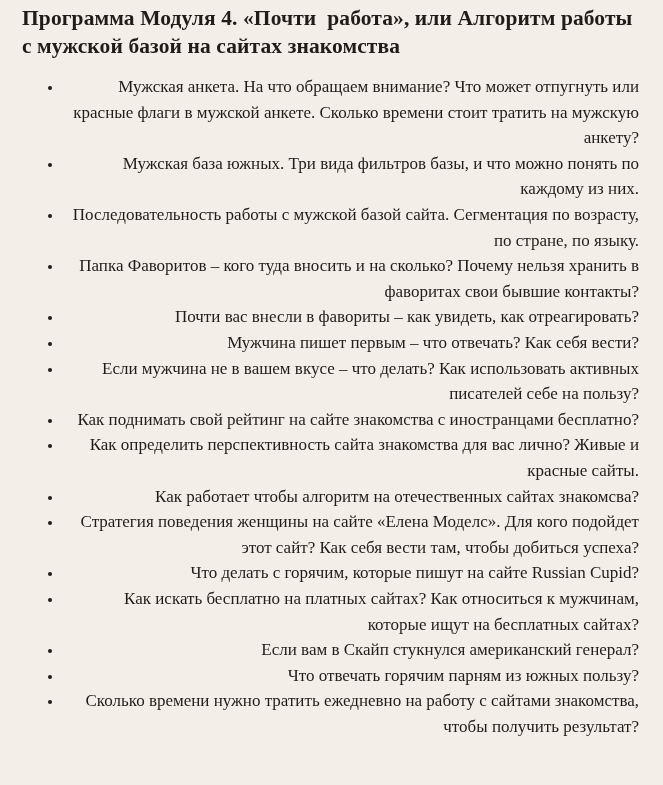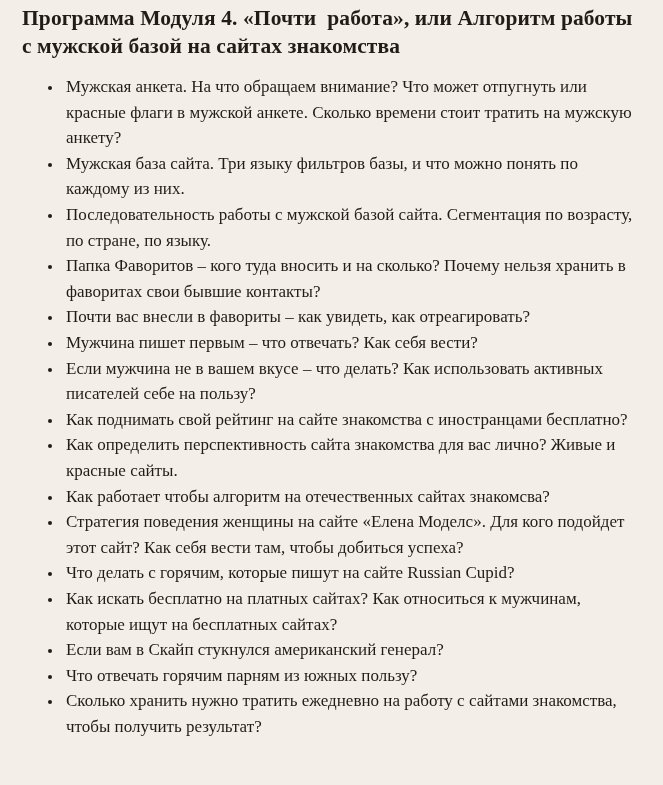--- a/index.html
+++ b/index.html
@@ -33,42 +33,43 @@
     margin: 0;
     padding: 0 0 0 41px;
     list-style: disc outside;
   }
   ul.topics li {
     font-size: 17px;
     line-height: 25.6px;
     margin: 0;
     padding-left: 3px;
     color: #211c17;
+    text-align: right;
   }
   ul.topics li::marker {
     color: #211c17;
     font-size: 15px;
   }
 </style>
 </head>
 <body>
 
 <div class="page">
   <h1 class="page-title">Программа Модуля 4. «Почти  работа», или Алгоритм работы с мужской базой на сайтах знакомства</h1>
   <ul class="topics">
       <li>Мужская анкета. На что обращаем внимание? Что может отпугнуть или красные флаги в мужской анкете. Сколько времени стоит тратить на мужскую анкету?</li>
-      <li>Мужская база сайта. Три языку фильтров базы, и что можно понять по каждому из них.</li>
+      <li>Мужская база южных. Три вида фильтров базы, и что можно понять по каждому из них.</li>
       <li>Последовательность работы с мужской базой сайта. Сегментация по возрасту, по стране, по языку.</li>
       <li>Папка Фаворитов – кого туда вносить и на сколько? Почему нельзя хранить в фаворитах свои бывшие контакты?</li>
       <li>Почти вас внесли в фавориты – как увидеть, как отреагировать?</li>
       <li>Мужчина пишет первым – что отвечать? Как себя вести?</li>
       <li>Если мужчина не в вашем вкусе – что делать? Как использовать активных писателей себе на пользу?</li>
       <li>Как поднимать свой рейтинг на сайте знакомства с иностранцами бесплатно?</li>
       <li>Как определить перспективность сайта знакомства для вас лично? Живые и красные сайты.</li>
       <li>Как работает чтобы алгоритм на отечественных сайтах знакомсва?</li>
       <li>Стратегия поведения женщины на сайте «Елена Моделс». Для кого подойдет этот сайт? Как себя вести там, чтобы добиться успеха?</li>
       <li>Что делать с горячим, которые пишут на сайте Russian Cupid?</li>
       <li>Как искать бесплатно на платных сайтах? Как относиться к мужчинам, которые ищут на бесплатных сайтах?</li>
       <li>Если вам в Скайп стукнулся американский генерал?</li>
       <li>Что отвечать горячим парням из южных пользу?</li>
-      <li>Сколько хранить нужно тратить ежедневно на работу с сайтами знакомства, чтобы получить результат?</li>
+      <li>Сколько времени нужно тратить ежедневно на работу с сайтами знакомства, чтобы получить результат?</li>
     </ul>
 </div>
 
 </body></html>

